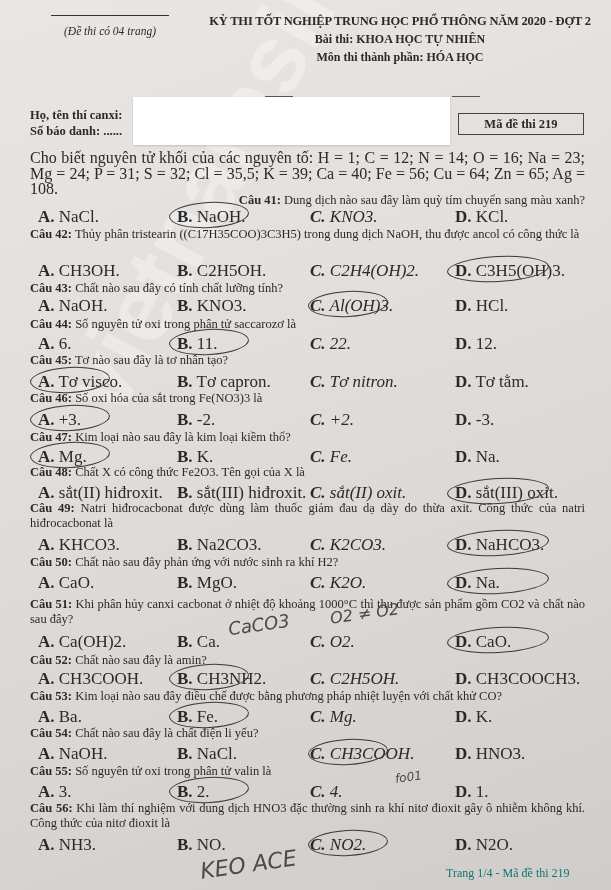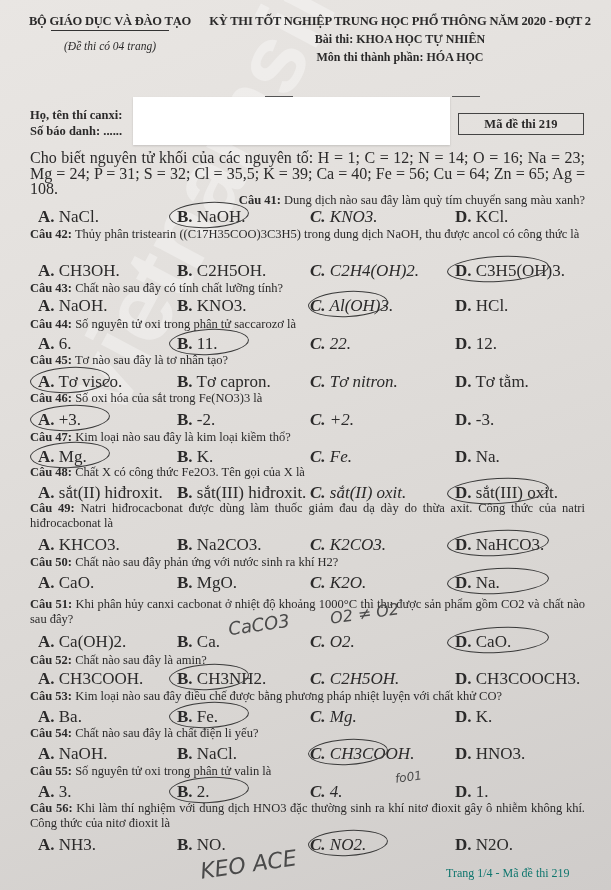--- a/index.html
+++ b/index.html
@@ -33,21 +33,20 @@
   .footer { position:absolute; left:446px; top:866px; font-size:12px; color:#0f766e; }
   .watermark { position:absolute; left:40px; top:380px; font-family:"Liberation Sans", sans-serif; font-weight:bold; font-size:96px; color:rgba(255,255,255,0.35); transform:rotate(-62deg); transform-origin:left top; white-space:nowrap; pointer-events:none; }
   .scribble { position:absolute; font-family:"DejaVu Sans", sans-serif; font-style:italic; color:#4a4a4a; font-size:18px; transform:rotate(-8deg); }
 </style>
 </head>
 <body>
 
 <div class="watermark">vietnamsinh247.com</div>
 
 <div class="hdr-left">
-  <div class="org">BỘ GIÁO DỤC VÀ ĐÀO TẠO</div>
   <div class="rule"></div>
   <div class="pages">(Đề thi có 04 trang)</div>
 </div>
 <div class="hdr-right">
   <div class="exam">KỲ THI TỐT NGHIỆP TRUNG HỌC PHỔ THÔNG NĂM 2020 - ĐỢT 2</div>
   <div class="line">Bài thi: KHOA HỌC TỰ NHIÊN</div>
   <div class="line">Môn thi thành phần: HÓA HỌC</div>
 </div>
 <div class="hdr-rule" style="left:265px;width:28px;"></div>
 <div class="hdr-rule" style="left:452px;width:28px;"></div>

